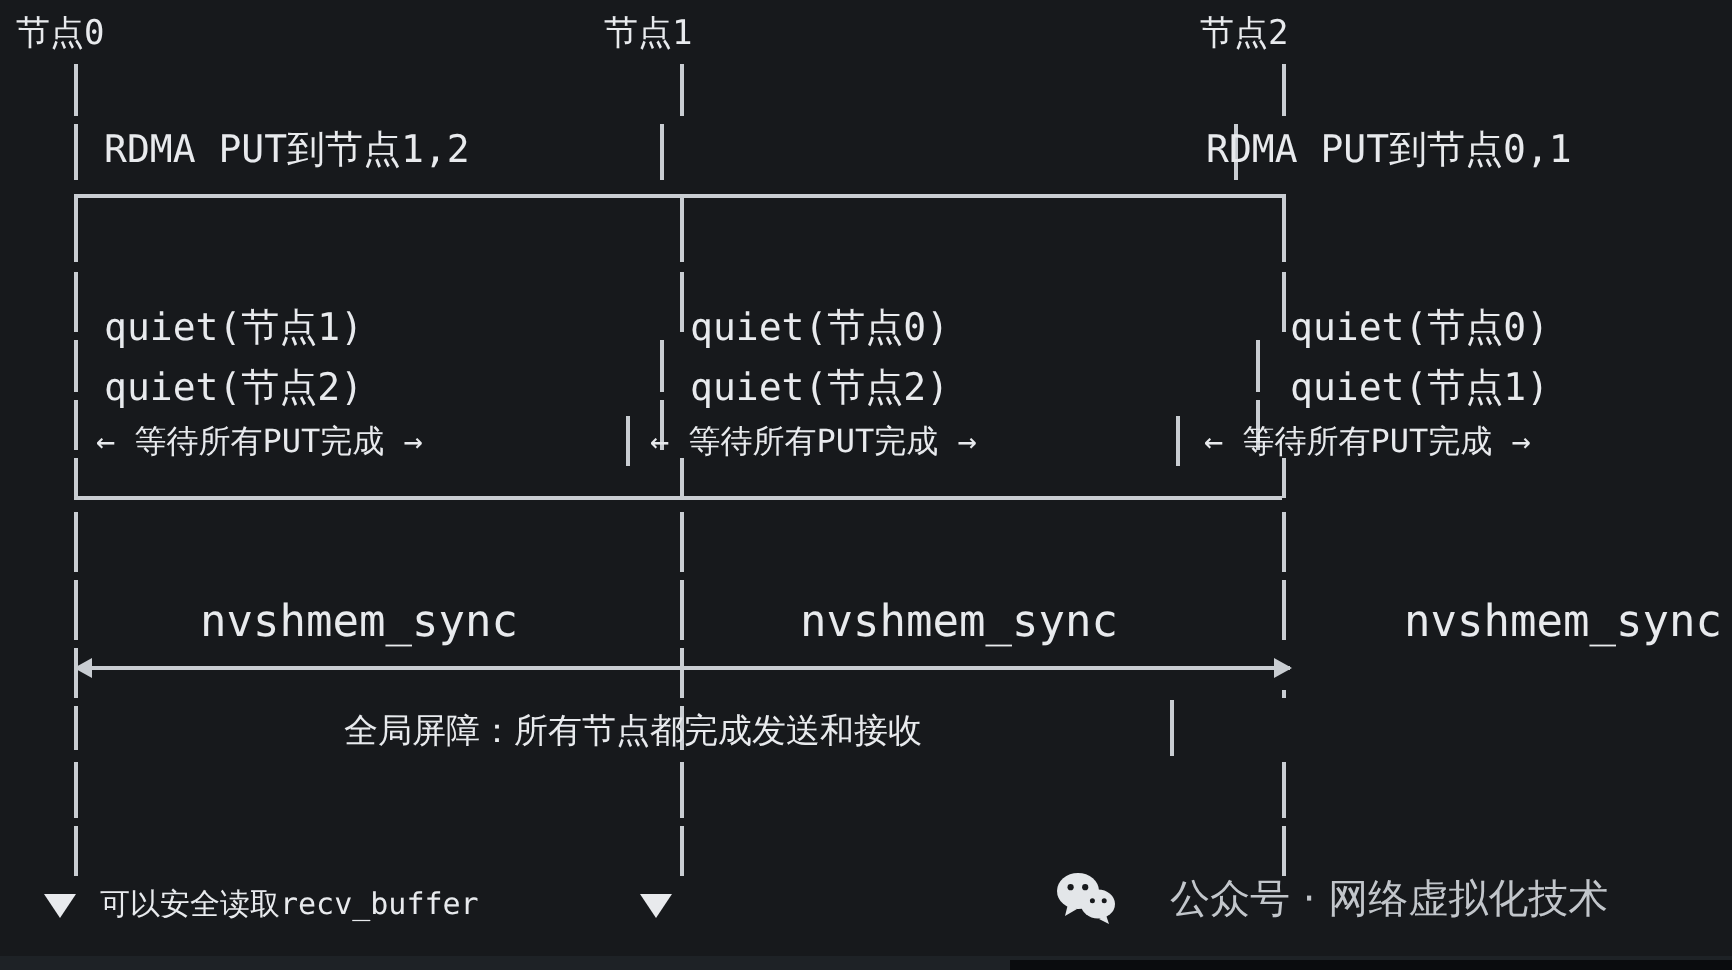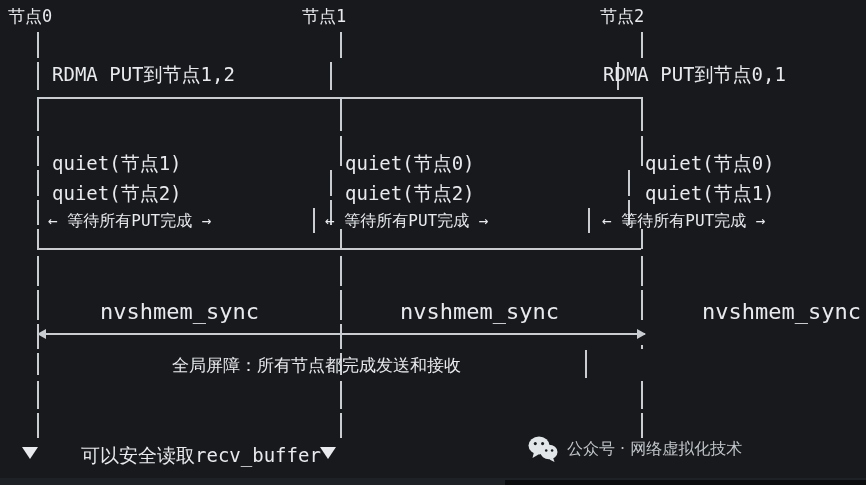--- a/index.html
+++ b/index.html
@@ -65,23 +65,22 @@
   }
   .barrier-text {
     position: absolute;
     color: #e8eaed;
     font-size: 17px;
     white-space: nowrap;
   }
   .final-text {
     position: absolute;
     color: #e8eaed;
-    font-size: 19px;
-    white-space: nowrap;
-    margin-left: 31px;
+    font-size: 15px;
+    white-space: nowrap;
   }
   .arrowhead-left, .arrowhead-right {
     position: absolute;
     width: 0; height: 0;
     border-top: 5px solid transparent;
     border-bottom: 5px solid transparent;
   }
   .arrowhead-left {
     border-right: 9px solid #c9cdd2;
   }
@@ -93,25 +92,25 @@
     width: 0; height: 0;
     border-left: 8px solid transparent;
     border-right: 8px solid transparent;
     border-top: 12px solid #e8eaed;
   }
 
   
   #watermark {
     position: absolute;
     display: flex;
-    align-items: center;
-    gap: 9px;
+    align-items: flex-start;
+    gap: 27px;
     color: #c2c6cb;
     font-family: "DejaVu Sans", "Liberation Sans", sans-serif;
-    font-size: 16px;
+    font-size: 20px;
     white-space: nowrap;
   }
   #wechat-logo { display:block; }
 </style>
 </head>
 <body>
 
 <div id="canvas">
 
   <div class="node-label" style="left:8px;  top:5px;">节点0</div>

